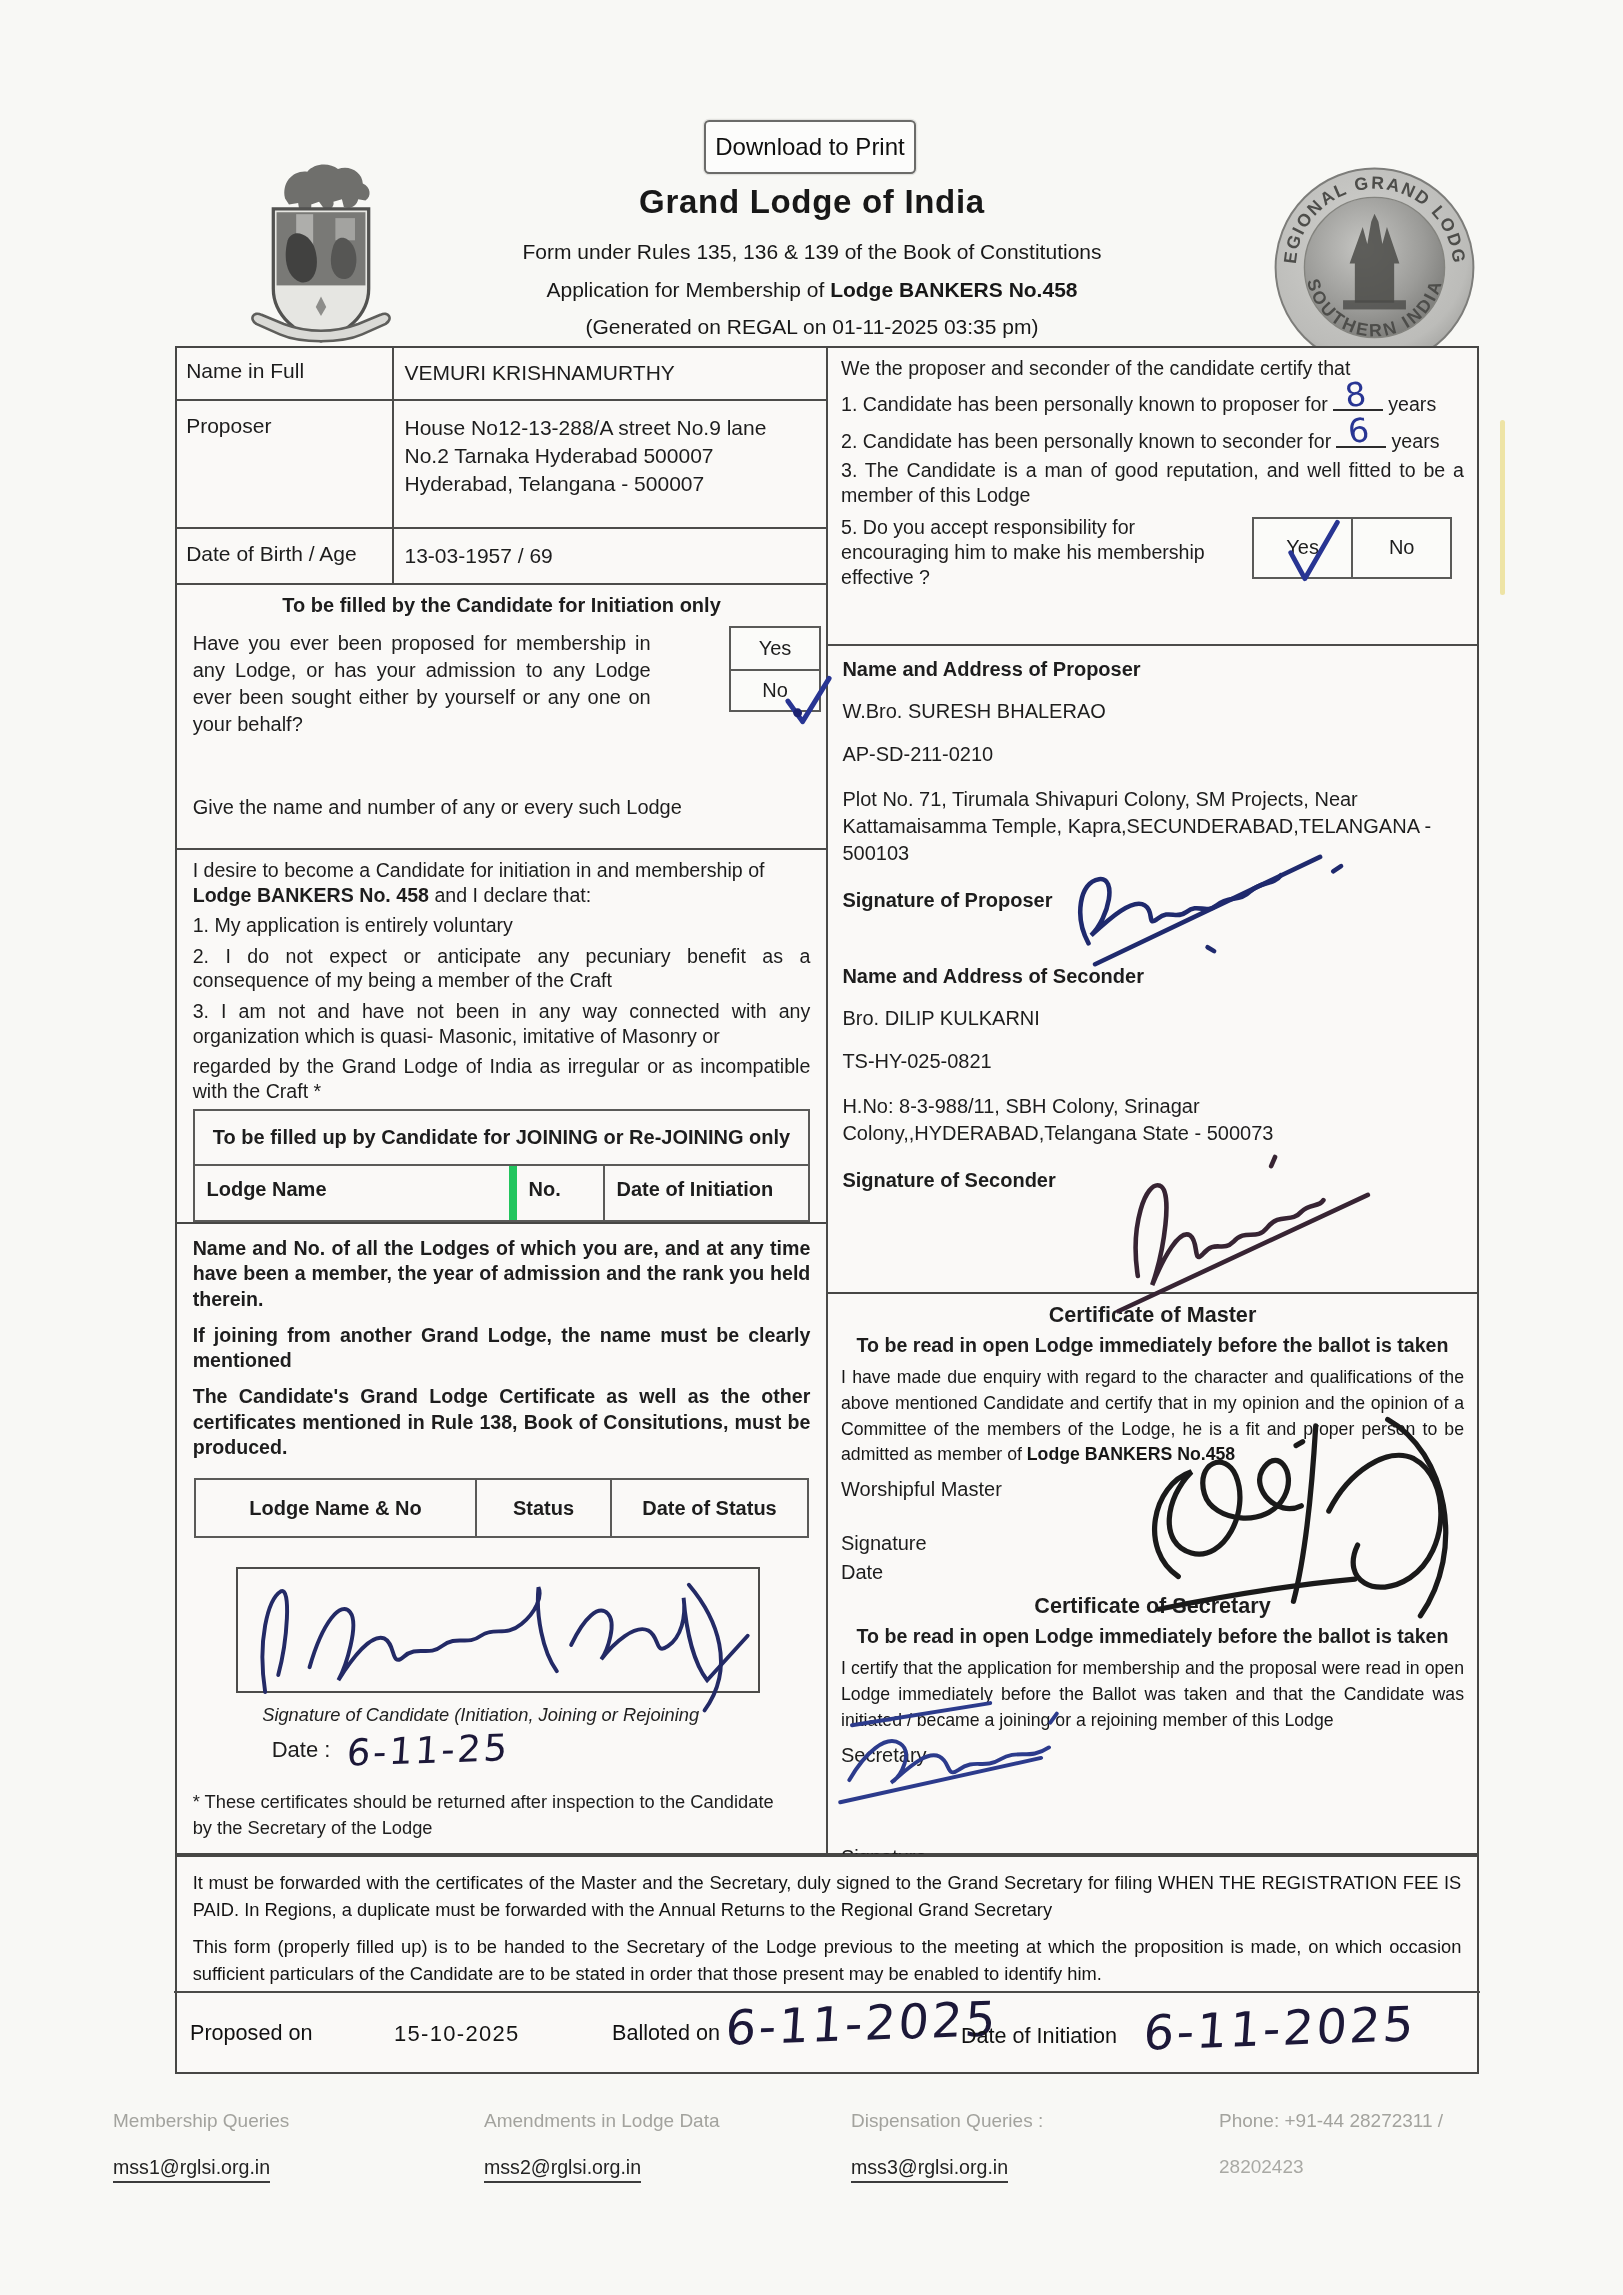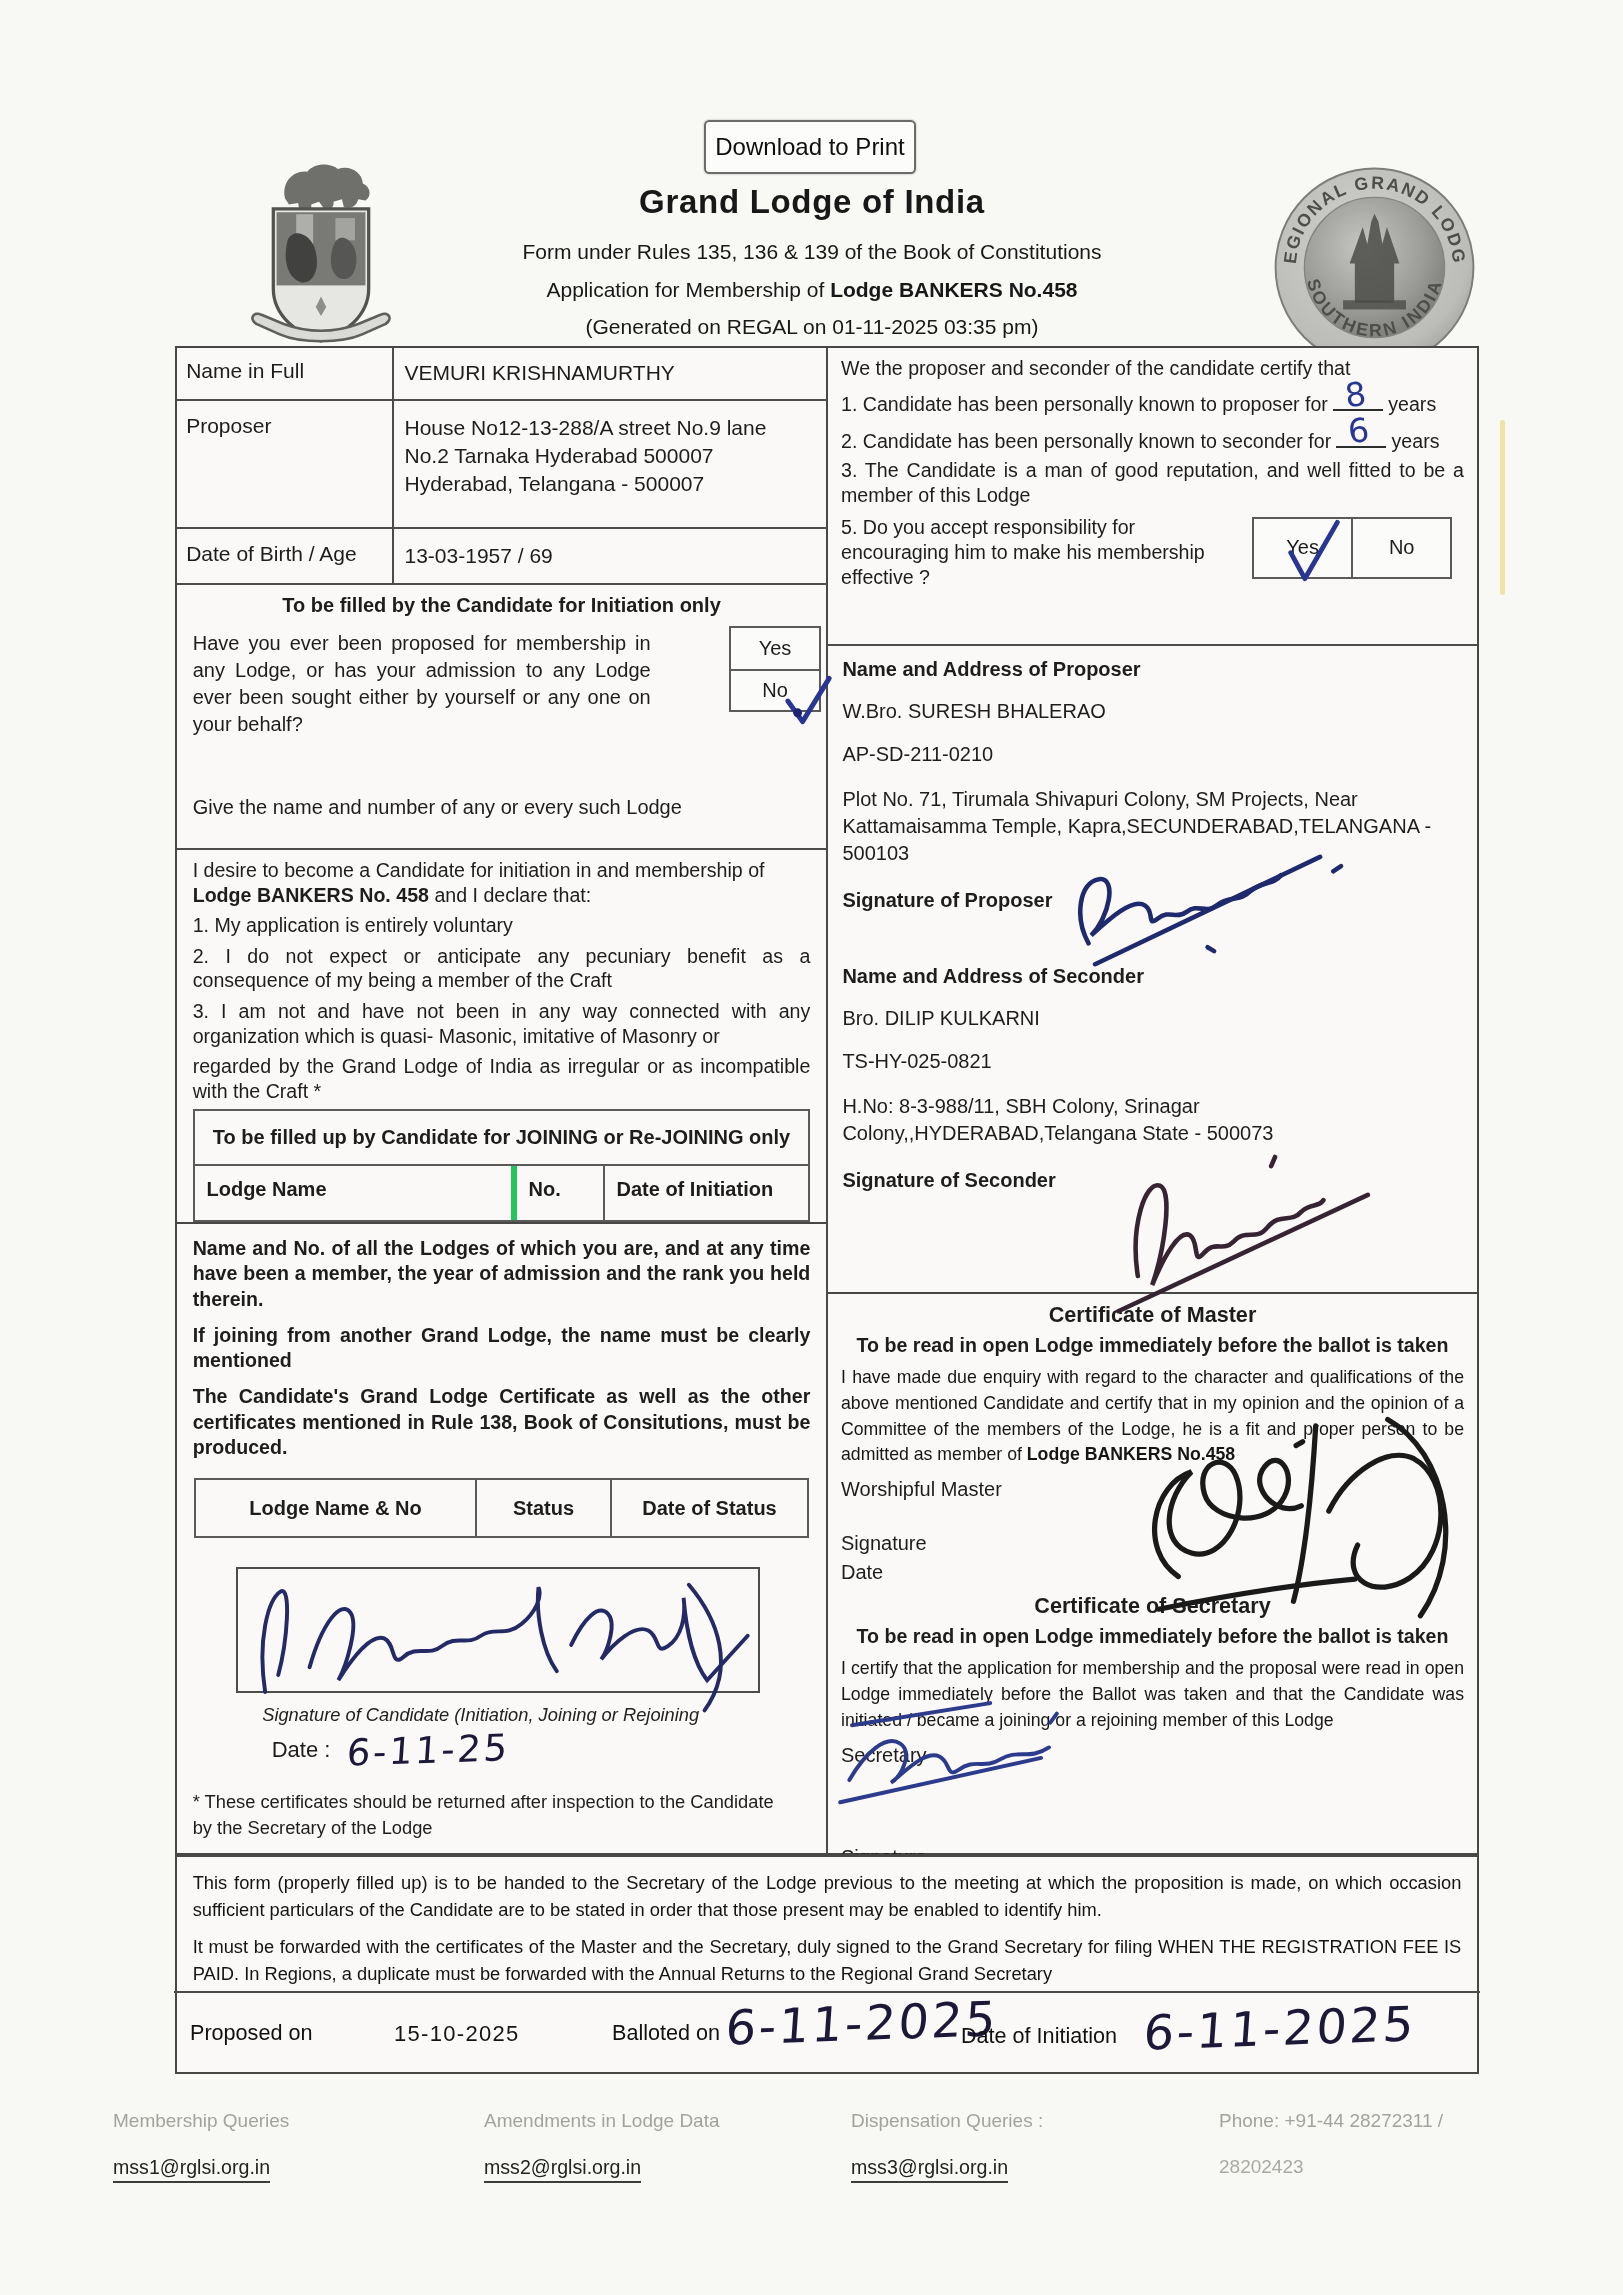--- a/index.html
+++ b/index.html
@@ -51,21 +51,21 @@
 
   .decl-sec { height:259px; padding:7.9px 15.7px 0; font-size:19.6px; line-height:1.26; }
   .decl-sec p { margin-bottom:5.9px; }
   .jst { text-align:justify; }
 
   .join-sec { height:118px; border-bottom:2.6px solid #474745; padding:0 15.7px; }
   .join-tbl { border:2px solid #5a5a58; height:113px; }
   .join-head { height:55px; border-bottom:2px solid #5a5a58; display:flex; align-items:center; justify-content:center; font-weight:bold; font-size:20px; }
   .join-cols { display:flex; height:54px; }
   .join-cols .jc { padding:11.8px 11.8px; font-weight:bold; font-size:20px; }
-  .jc1 { width:322px; border-right:6px solid #22c55e; }
+  .jc1 { width:322px; border-right:8px solid #22c55e; }
   .jc2 { width:88px; border-right:2px solid #5a5a58; }
   .jc3 { flex:1; }
 
   .lodges-sec { flex:1; padding:11.8px 15.7px; font-size:19.6px; position:relative; line-height:1.3; }
   .lodges-sec .para { margin-bottom:10.5px;font-weight:bold; }
   .status-tbl { margin:17px 1.3px 0 1.3px; border:2px solid #5a5a58; display:flex; height:60px; }
   .status-tbl .sc { display:flex; align-items:center; justify-content:center; font-weight:bold; font-size:20px; }
   .sc1 { width:281px; border-right:2px solid #5a5a58; }
   .sc2 { width:135px; border-right:2px solid #5a5a58; }
   .sc3 { flex:1; }
@@ -324,22 +324,22 @@
         <div class="cert-sub">To be read in open Lodge immediately before the ballot is taken</div>
         <div class="cert-body">I certify that the application for membership and the proposal were read in open Lodge immediately before the Ballot was taken and that the Candidate was initiated / became a joining or a rejoining member of this Lodge</div>
         <div class="role-line">Secretary</div>
         <div class="sig-lbl">Signature</div>
         <div class="date-lbl">Date</div>
       </div>
     </div>
   </div>
 
   <div class="notes-box">
+    <div class="np">It must be forwarded with the certificates of the Master and the Secretary, duly signed to the Grand Secretary for filing WHEN THE REGISTRATION FEE IS PAID. In Regions, a duplicate must be forwarded with the Annual Returns to the Regional Grand Secretary</div>
     <div class="np">This form (properly filled up) is to be handed to the Secretary of the Lodge previous to the meeting at which the proposition is made, on which occasion sufficient particulars of the Candidate are to be stated in order that those present may be enabled to identify him.</div>
-    <div class="np">It must be forwarded with the certificates of the Master and the Secretary, duly signed to the Grand Secretary for filing WHEN THE REGISTRATION FEE IS PAID. In Regions, a duplicate must be forwarded with the Annual Returns to the Regional Grand Secretary</div>
     <div class="notes-hr"></div>
     <div class="dates-row">
       <span class="d-lbl" style="left:13px;top:26px">Proposed on</span>
       <span class="d-val" style="left:217px;top:26px">15-10-2025</span>
       <span class="d-lbl" style="left:435px;top:26px">Balloted on</span>
       <span class="hw hw-date-lg" style="left:549px;top:-3.9px">6-11-2025</span>
       <span class="d-lbl" style="left:784px;top:29px">Date of Initiation</span>
       <span class="hw hw-date-lg" style="left:967px;top:1.3px">6-11-2025</span>
     </div>
   </div>

